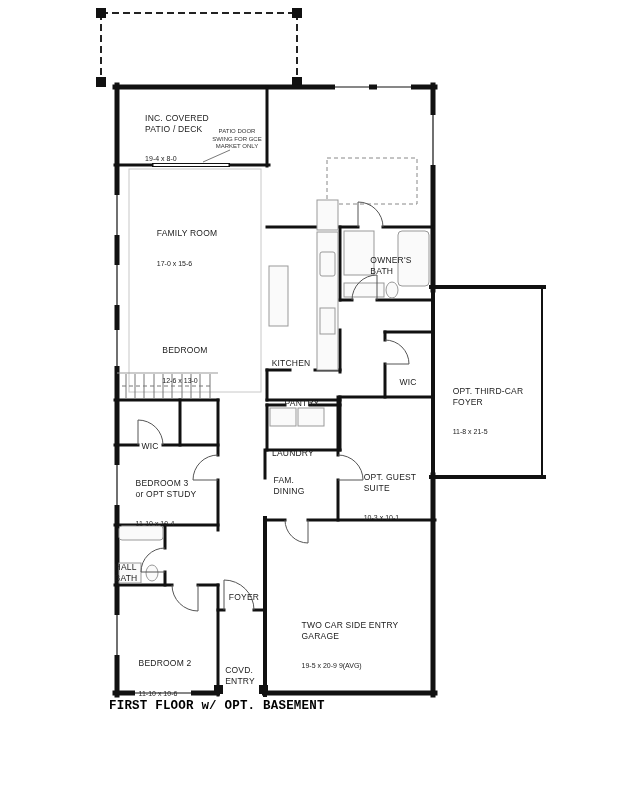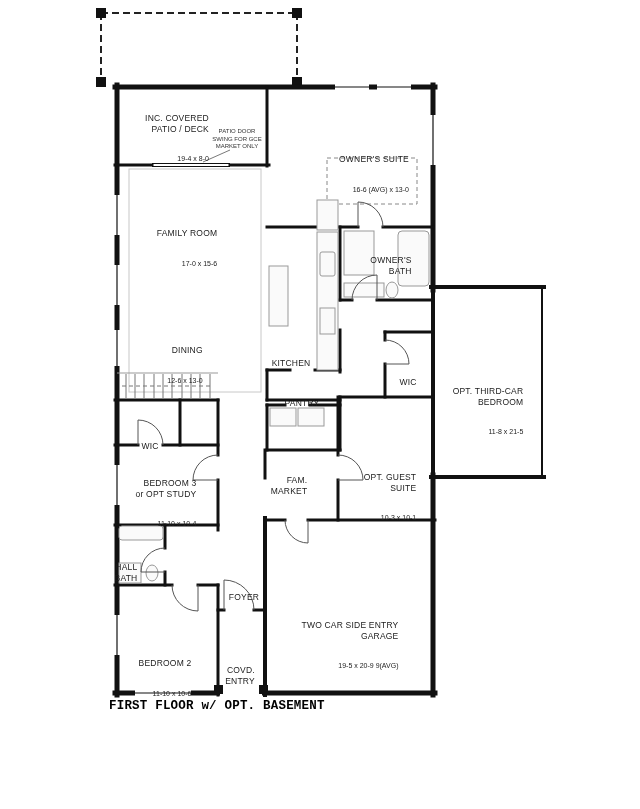--- a/index.html
+++ b/index.html
@@ -1,19 +1,19 @@
 <!DOCTYPE html>
 <html><head>
 <meta charset="utf-8">
 <style>
   html,body{margin:0;padding:0;background:#ffffff;}
   body{width:640px;height:809px;position:relative;font-family:"Liberation Sans", sans-serif;overflow:hidden;}
   .plan{position:absolute;inset:0;}
   .plan svg{position:absolute;top:0;left:0;}
-  .room-label{position:absolute;transform:translateX(-50%);text-align:right;color:#1a1a1a;white-space:pre-line;line-height:1.25;}
+  .room-label{position:absolute;transform:translateX(-50%);text-align:left;color:#1a1a1a;white-space:pre-line;line-height:1.25;}
   .room-name{display:block;font-size:8.5px;letter-spacing:.2px;}
   .room-dims{display:block;font-size:7px;margin-top:1px;color:#222;}
   .note{position:absolute;transform:translateX(-50%);text-align:center;font-size:6px;line-height:1.25;color:#333;white-space:pre-line;}
   .plan-title{position:absolute;left:109px;top:699px;font-size:12.5px;font-weight:bold;color:#000;letter-spacing:.2px;font-family:Liberation Mono, monospace;}
 </style>
 </head>
 <body>
 
 <div class="plan">
 
@@ -194,72 +194,71 @@
   <div class="room-label" style="left:177px;top:93px">
     <span class="room-name">INC. COVERED
 PATIO / DECK</span>
     <span class="room-dims">19-4 x 8-0</span>
   </div>
 
   <div class="note" style="left:237px;top:128px">PATIO DOOR
 SWING FOR GCE
 MARKET ONLY</div>
 
-  <div class="room-label" style="left:374px;top:134px">
-    <span class="room-name">OWNER'S SUITE</span>
-    <span class="room-dims">16-6 (AVG) x 13-0</span>
-  </div>
 
   <div class="room-label" style="left:187px;top:208px">
     <span class="room-name">FAMILY ROOM</span>
     <span class="room-dims">17-0 x 15-6</span>
   </div>
 
   <div class="room-label" style="left:391px;top:235px">
     <span class="room-name">OWNER'S
 BATH</span>
   </div>
 
   <div class="room-label" style="left:185px;top:325px">
-    <span class="room-name">DINING</span>
+    <span class="room-name">BEDROOM</span>
     <span class="room-dims">12-6 x 13-0</span>
   </div>
 
   <div class="room-label" style="left:291px;top:338px">
     <span class="room-name">KITCHEN</span>
   </div>
 
   <div class="room-label" style="left:408px;top:357px">
     <span class="room-name">WIC</span>
   </div>
 
   <div class="room-label" style="left:488px;top:366px">
     <span class="room-name">OPT. THIRD-CAR
-BEDROOM</span>
+FOYER</span>
     <span class="room-dims">11-8 x 21-5</span>
   </div>
 
   <div class="room-label" style="left:302px;top:378px">
     <span class="room-name">PANTRY</span>
   </div>
 
+  <div class="room-label" style="left:293px;top:428px">
+    <span class="room-name">LAUNDRY</span>
+  </div>
 
   <div class="room-label" style="left:150px;top:421px">
     <span class="room-name">WIC</span>
   </div>
 
   <div class="room-label" style="left:166px;top:458px">
     <span class="room-name">BEDROOM 3
 or OPT STUDY</span>
     <span class="room-dims">11-10 x 10-4</span>
   </div>
 
   <div class="room-label" style="left:289px;top:455px">
     <span class="room-name">FAM.
-MARKET</span>
+DINING</span>
   </div>
 
   <div class="room-label" style="left:390px;top:452px">
     <span class="room-name">OPT. GUEST
 SUITE</span>
     <span class="room-dims">10-3 x 10-1</span>
   </div>
 
   <div class="room-label" style="left:126px;top:542px">
     <span class="room-name">HALL

